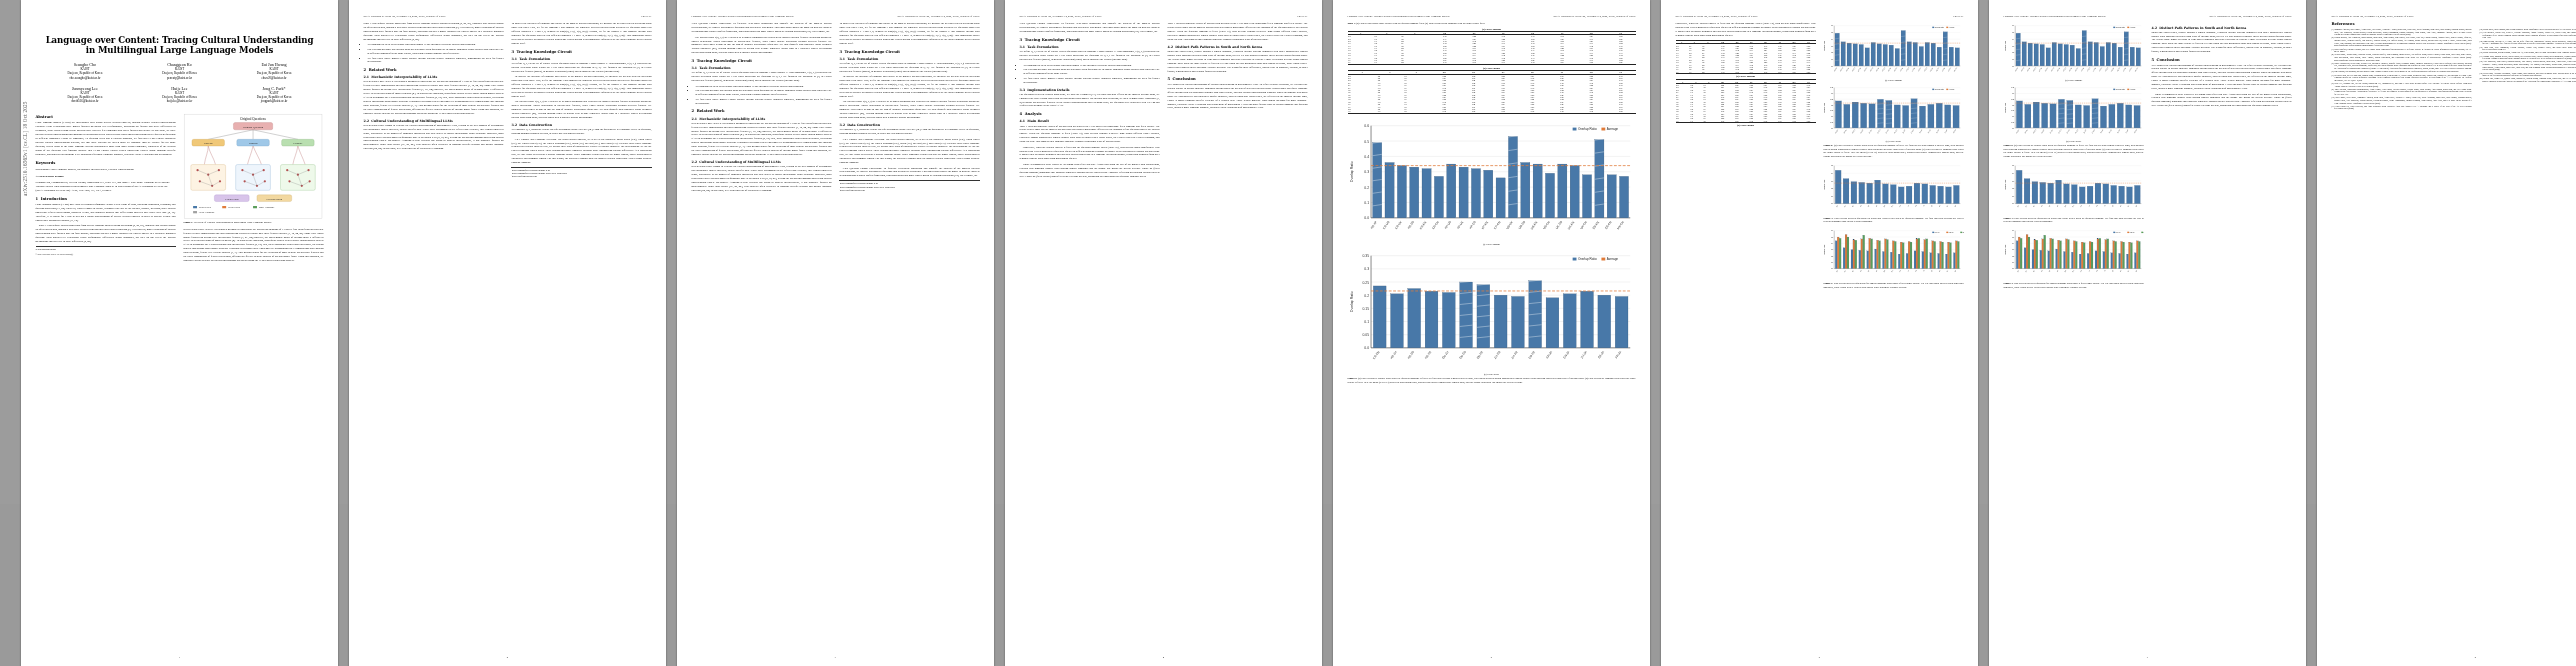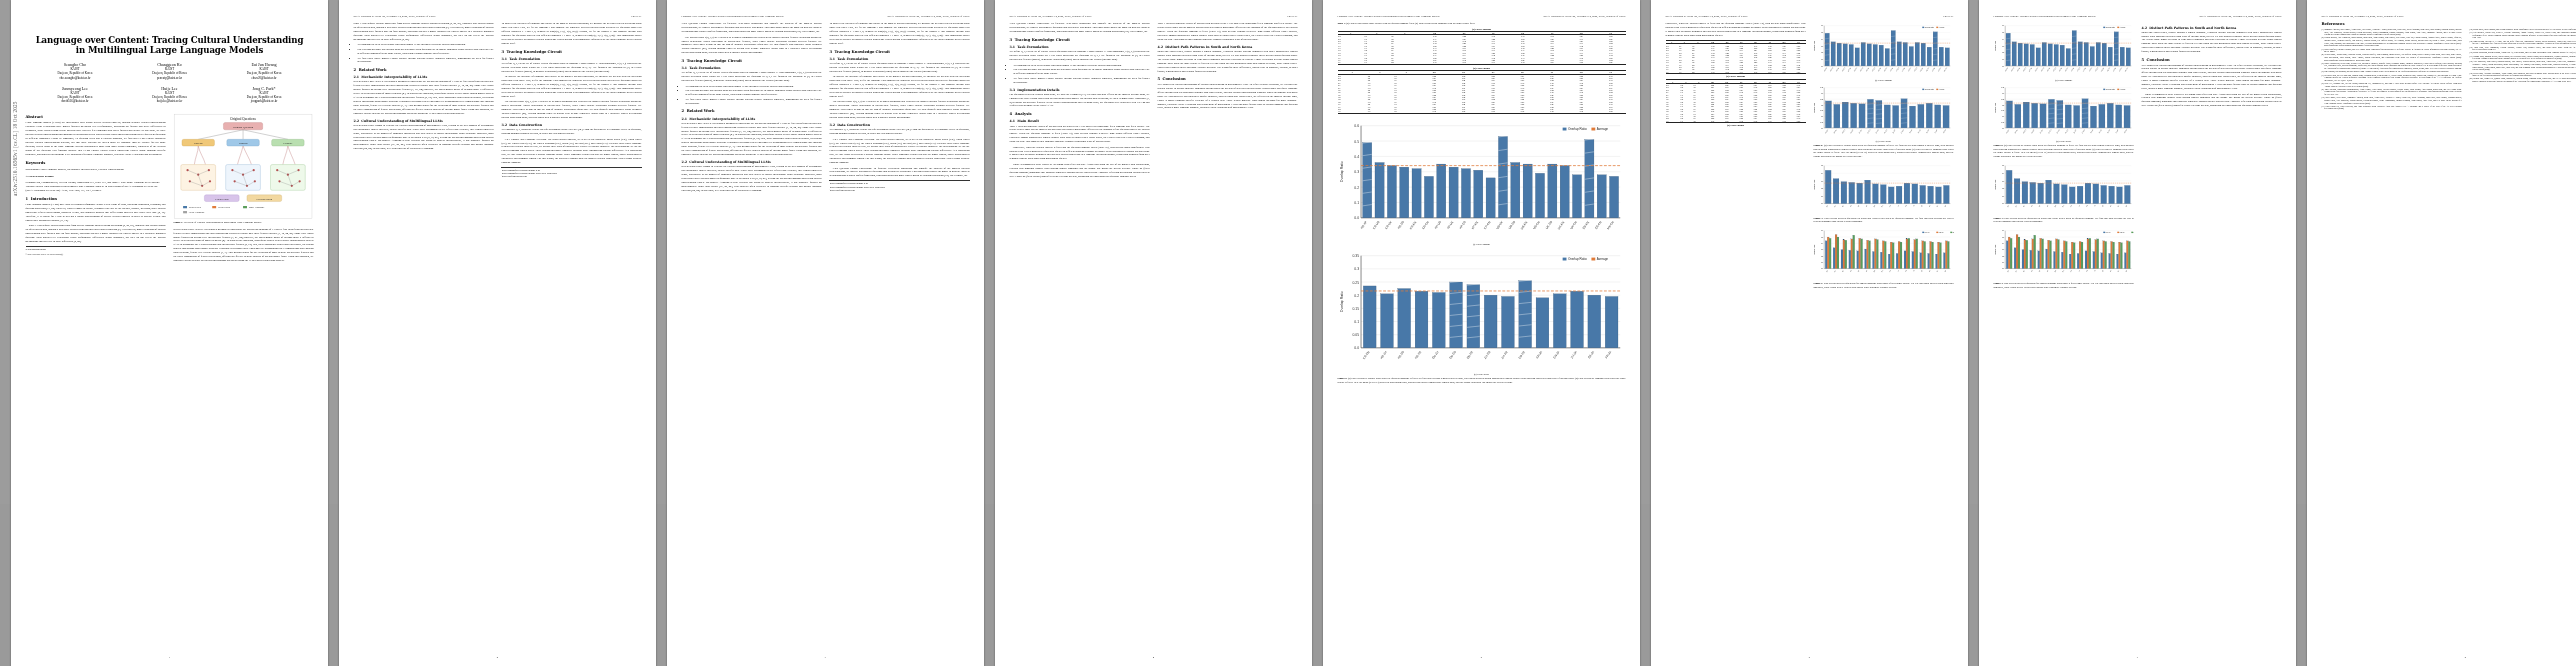--- a/index.html
+++ b/index.html
@@ -2,21 +2,21 @@
 <html style="font-size:9px"><head>
 <meta charset="utf-8">
 <style>
   * { box-sizing: border-box; }
   html, body { margin:0; padding:0; background:#8a8a8a; }
   body {
     width:2576px; height:667px; overflow:hidden;
     font-family:"Liberation Serif", serif;
     background:#9a9a9a;
   }
-  #sheet { position:relative; width:2576px; height:504px; display:flex; gap:11px; padding:0 11px; background:#9c9c9c; }
+  #sheet { position:relative; width:2576px; height:504px; display:flex; gap:11px; padding:0 21px; background:#9c9c9c; }
   .page {
     position:relative; background:#ffffff; width:317px; height:667px;
     padding:14.5px 14.5px 12.2px 14.5px; overflow:hidden; flex:0 0 317px;
     box-shadow:0 0 1.7px rgba(0,0,0,.45);
   }
   .runhead { display:flex; justify-content:space-between; font-size:2.4px; color:#111; letter-spacing:0.1px; margin-bottom:3.9px; height:3.9px;}
   .runhead .l, .runhead .r { white-space:nowrap; }
   .pagenum { position:absolute; bottom:7.8px; left:0; right:0; text-align:center; font-size:2.6px; color:#111; }
 
   .title { font-family:"DejaVu Serif", serif; font-weight:bold; font-size:8.6px; line-height:1.22; text-align:center; margin:20px 7.8px 6.7px 7.8px; letter-spacing:-0.1px;}

